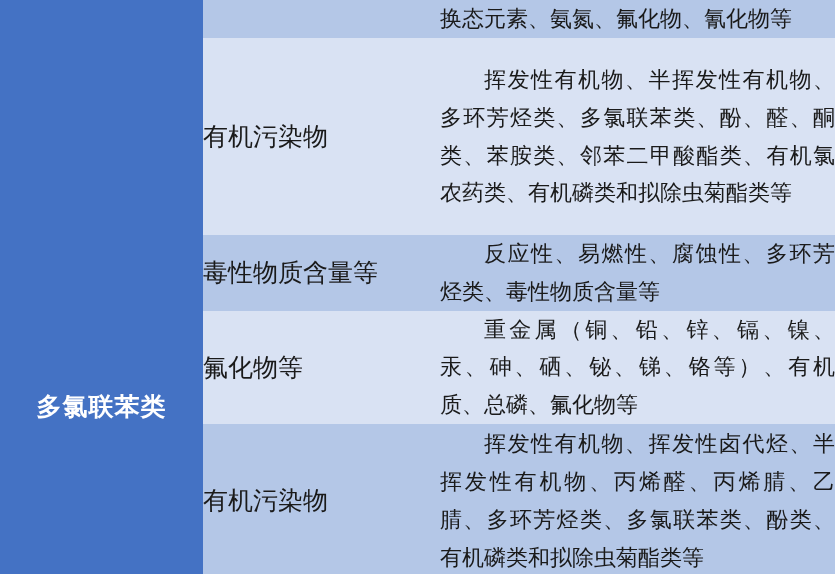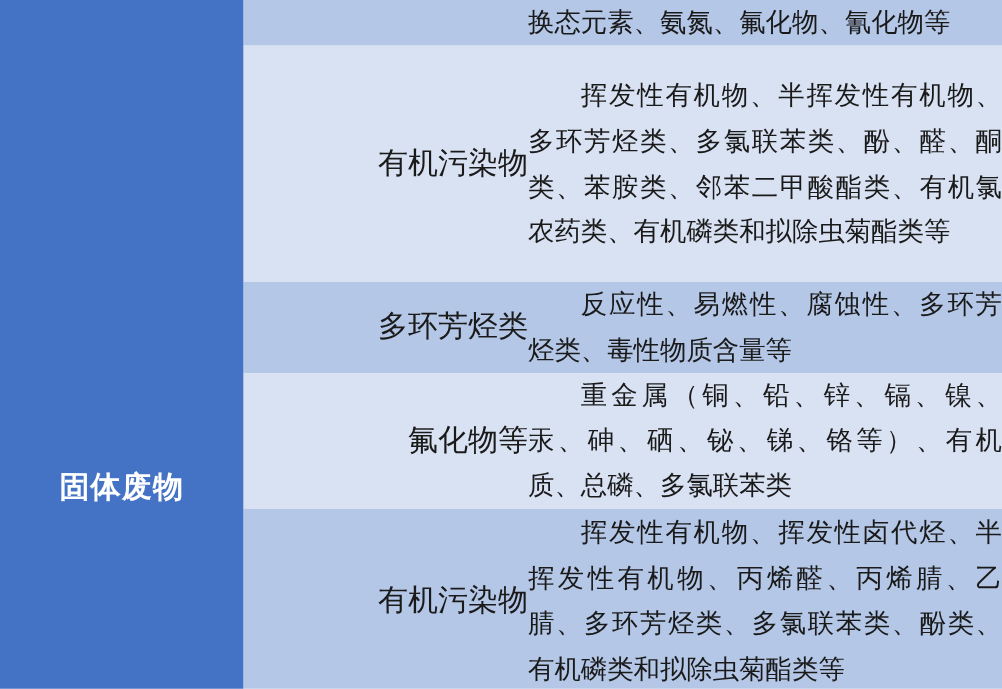--- a/index.html
+++ b/index.html
@@ -44,21 +44,21 @@
     font-weight: bold;
     font-size: 25px;
     letter-spacing: 1px;
     border-bottom: 3px solid #FFFFFF;
   }
   .cat-cell.last { border-bottom: 0; }
   .cat-cell .cat-label { display: block; line-height: 1.2; }
 
   
   .sub-cell {
-    text-align: right;
+    text-align: left;
     color: #1a1a1a;
     font-size: 25px;
     line-height: 1.35;
     border-bottom: 3px solid #FFFFFF;
     border-right: 2px solid #FFFFFF;
     padding: 0 6px;
   }
   .sub-cell.last { border-bottom: 0; }
 
   
@@ -112,36 +112,36 @@
         <td class="sub-cell shade-light">
           <span>有机污染物</span>
         </td>
         <td class="detail-cell shade-light" style="height:197px;">
           <span class="para">挥发性有机物、半挥发性有机物、多环芳烃类、多氯联苯类、酚、醛、酮类、苯胺类、邻苯二甲酸酯类、有机氯农药类、有机磷类和拟除虫菊酯类等</span>
         </td>
       </tr>
 
       <tr>
         <td class="cat-cell last" rowspan="3">
-          <span class="cat-label">固体废物</span>
+          <span class="cat-label">多氯联苯类</span>
         </td>
         <td class="sub-cell shade-med">
-          <span>多环芳烃类</span>
+          <span>毒性物质含量等</span>
         </td>
         <td class="detail-cell shade-med" style="height:73px;">
           <span class="para">反应性、易燃性、腐蚀性、多环芳烃类、毒性物质含量等</span>
         </td>
       </tr>
 
       <tr>
         <td class="sub-cell shade-light">
           <span>氟化物等</span>
         </td>
         <td class="detail-cell shade-light" style="height:110px;">
-          <span class="para">重金属（铜、铅、锌、镉、镍、汞、砷、硒、铋、锑、铬等）、有机质、总磷、多氯联苯类</span>
+          <span class="para">重金属（铜、铅、锌、镉、镍、汞、砷、硒、铋、锑、铬等）、有机质、总磷、氟化物等</span>
         </td>
       </tr>
 
       <tr>
         <td class="sub-cell shade-med last">
           <span>有机污染物</span>
         </td>
         <td class="detail-cell shade-med last" style="height:154px;">
           <span class="para">挥发性有机物、挥发性卤代烃、半挥发性有机物、丙烯醛、丙烯腈、乙腈、多环芳烃类、多氯联苯类、酚类、有机磷类和拟除虫菊酯类等</span>
         </td>

